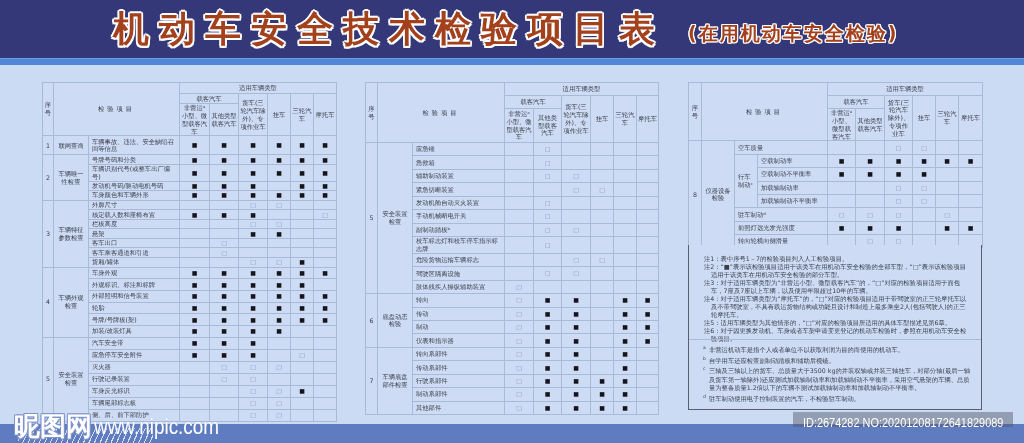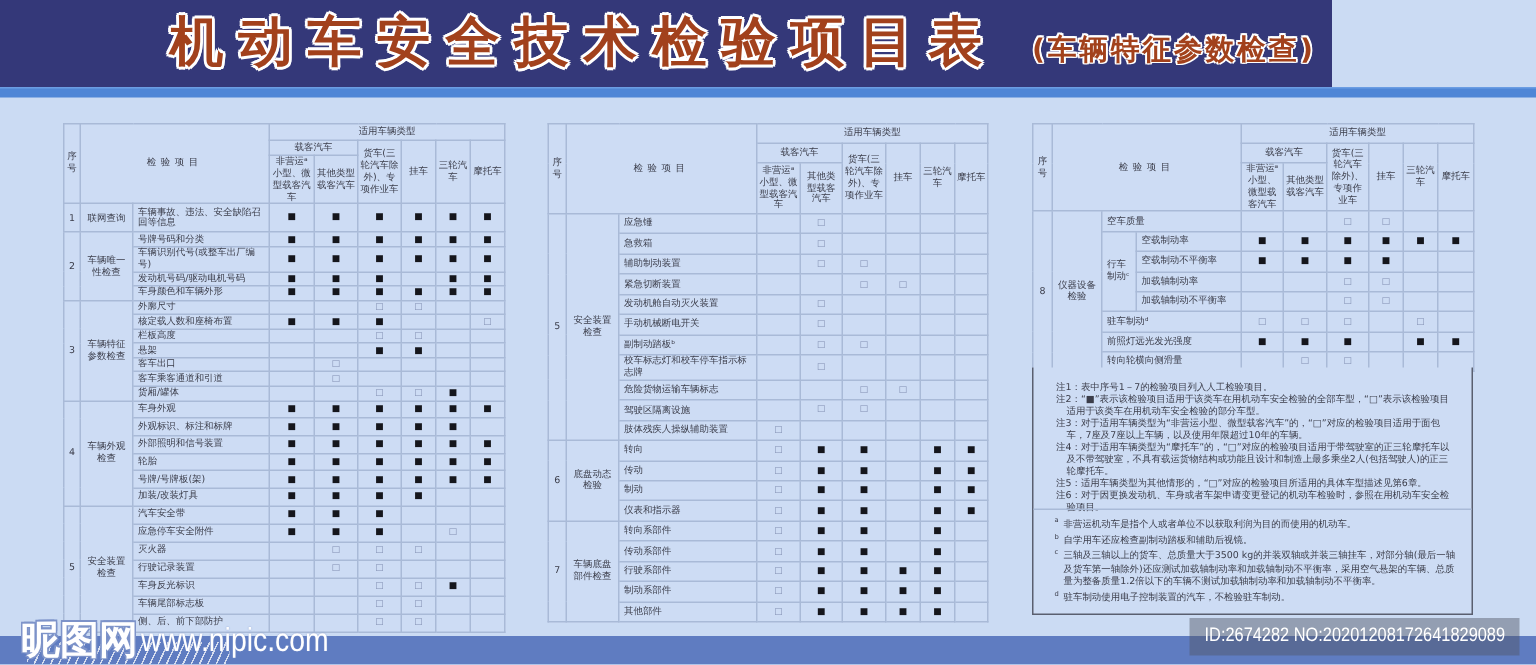--- a/index.html
+++ b/index.html
@@ -1,19 +1,19 @@
 <!DOCTYPE html>
 <html><head>
 <meta charset="utf-8">
 <style>
   * { box-sizing: border-box; margin: 0; padding: 0; }
   html, body { width: 1024px; height: 443px; overflow: hidden; }
   body { position: relative; background: #cbdbf3; font-family: "DejaVu Sans", sans-serif; }
 
-  .topbar { position: absolute; left: 0; top: 0; width: 888px; height: 58px; background: #343879; }
+  .topbar { position: absolute; left: 0; top: 0; width: 1024px; height: 58px; background: #343879; }
   .title {
     position: absolute; left: 113px; top: 7px; font-size: 36px; line-height: 44px; letter-spacing: 10px;
     color: #a2411c; font-weight: bold; white-space: nowrap;
     font-family: "DejaVu Sans", sans-serif;
     text-shadow: -1.5px -1.5px 0 #fff, 1.5px -1.5px 0 #fff, -1.5px 1.5px 0 #fff, 1.5px 1.5px 0 #fff,
                  0 1.8px 0 #fff, 0 -1.8px 0 #fff, 1.8px 0 0 #fff, -1.8px 0 0 #fff;
   }
   .subtitle {
     position: absolute; left: 688px; top: 20px; font-size: 19px; line-height: 26px; letter-spacing: 2px;
     color: #a2411c; font-weight: bold; white-space: nowrap;
@@ -66,31 +66,31 @@
 
   .footer-band { position: absolute; left: 0; top: 424px; width: 1024px; height: 19px; background: #5f7cc1; }
   .wm-left { position: absolute; left: 14px; top: 409px; white-space: nowrap; color: #fff; }
   .wm-name { font-size: 26px; font-weight: bold; vertical-align: middle;
     text-shadow: -1px -1px 0 #7d93c9, 1px -1px 0 #7d93c9, -1px 1px 0 #7d93c9, 1px 1px 0 #7d93c9; }
   .wm-url { display: inline-block; font-family: "Liberation Sans", sans-serif; font-size: 22px; vertical-align: middle;
     transform: scaleX(0.86); transform-origin: left center; margin-left: 2px;
     text-shadow: 0 0 1px #7d93c9; }
   .wm-stripes { position: absolute; left: 18px; top: 428px; width: 135px; height: 15px;
     background: repeating-linear-gradient(115deg, rgba(255,255,255,0.75) 0 1px, transparent 1px 5px); }
-  .wm-right { position: absolute; left: 793px; top: 412px; width: 220px; height: 25px;
+  .wm-right { position: absolute; left: 793px; top: 412px; width: 220px; height: 15px;
     background: rgba(80,85,100,0.45); color: #fff; overflow: hidden; }
   .wm-id { display: inline-block; font-family: "Liberation Sans", sans-serif; font-size: 13px; line-height: 21px;
     margin-left: 10px; white-space: nowrap; transform: scaleX(0.84); transform-origin: left center; }
 </style>
 </head>
 <body>
 
 <div class="topbar">
   <h1 class="title">机动车安全技术检验项目表</h1>
-  <span class="subtitle">(车辆特征参数检查)</span>
+  <span class="subtitle">(在用机动车安全检验)</span>
 </div>
 <div class="stripe"></div>
 
 <div class="panel p0">
   <table class="grid t0">
     <colgroup>
       <col style="width:11px">
         <col style="width:35px">
         <col style="width:91px">
       <col style="width:30px">

